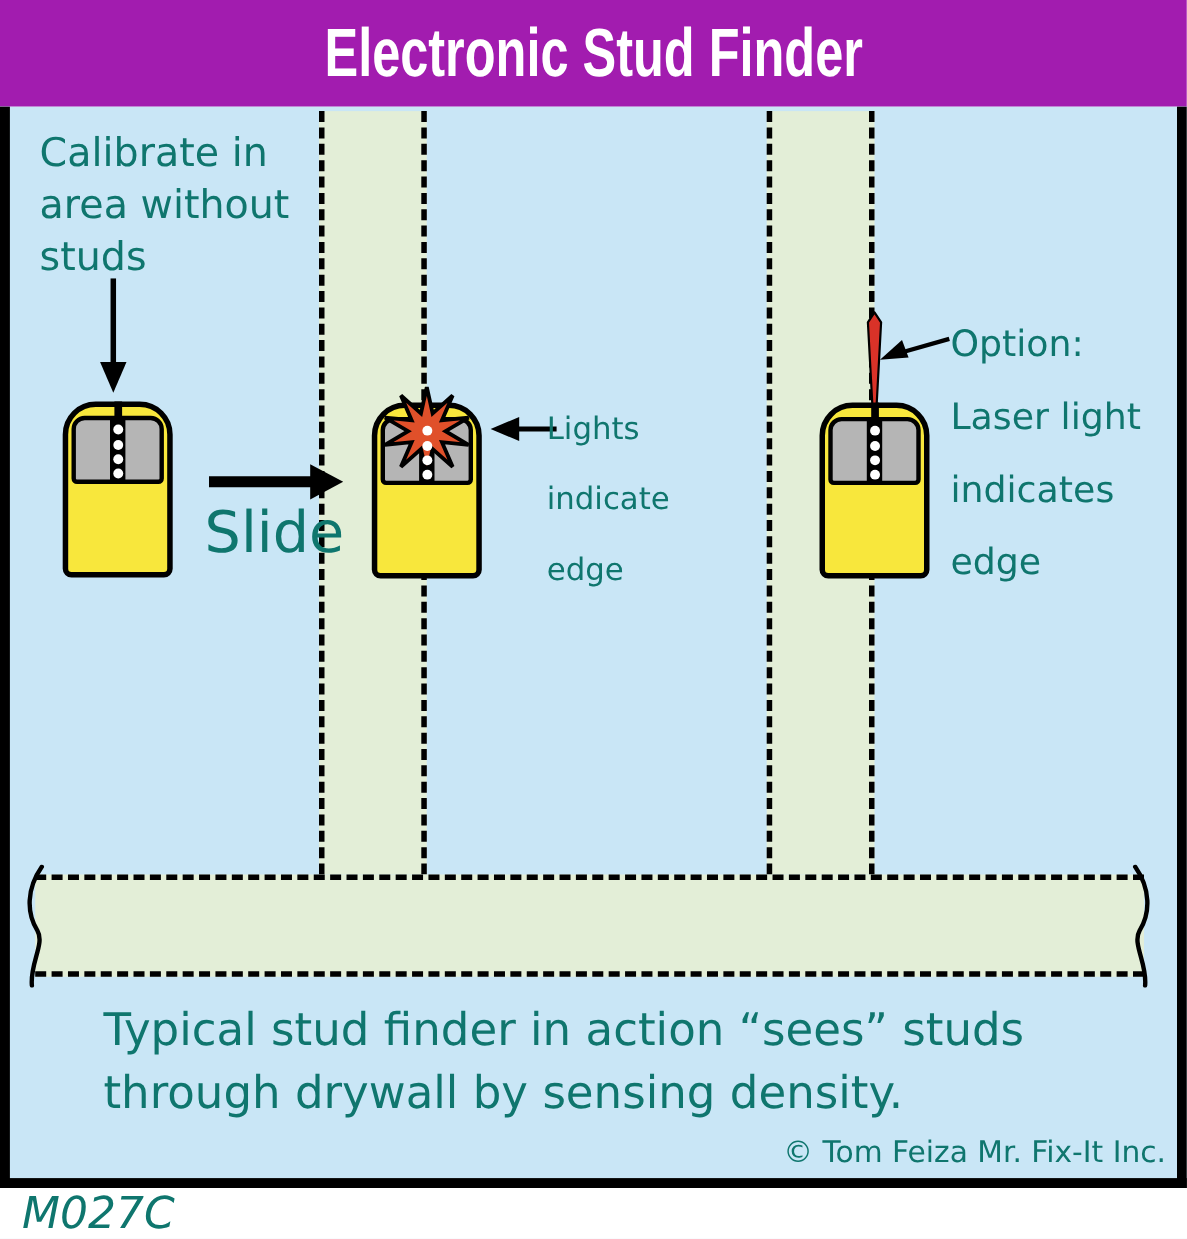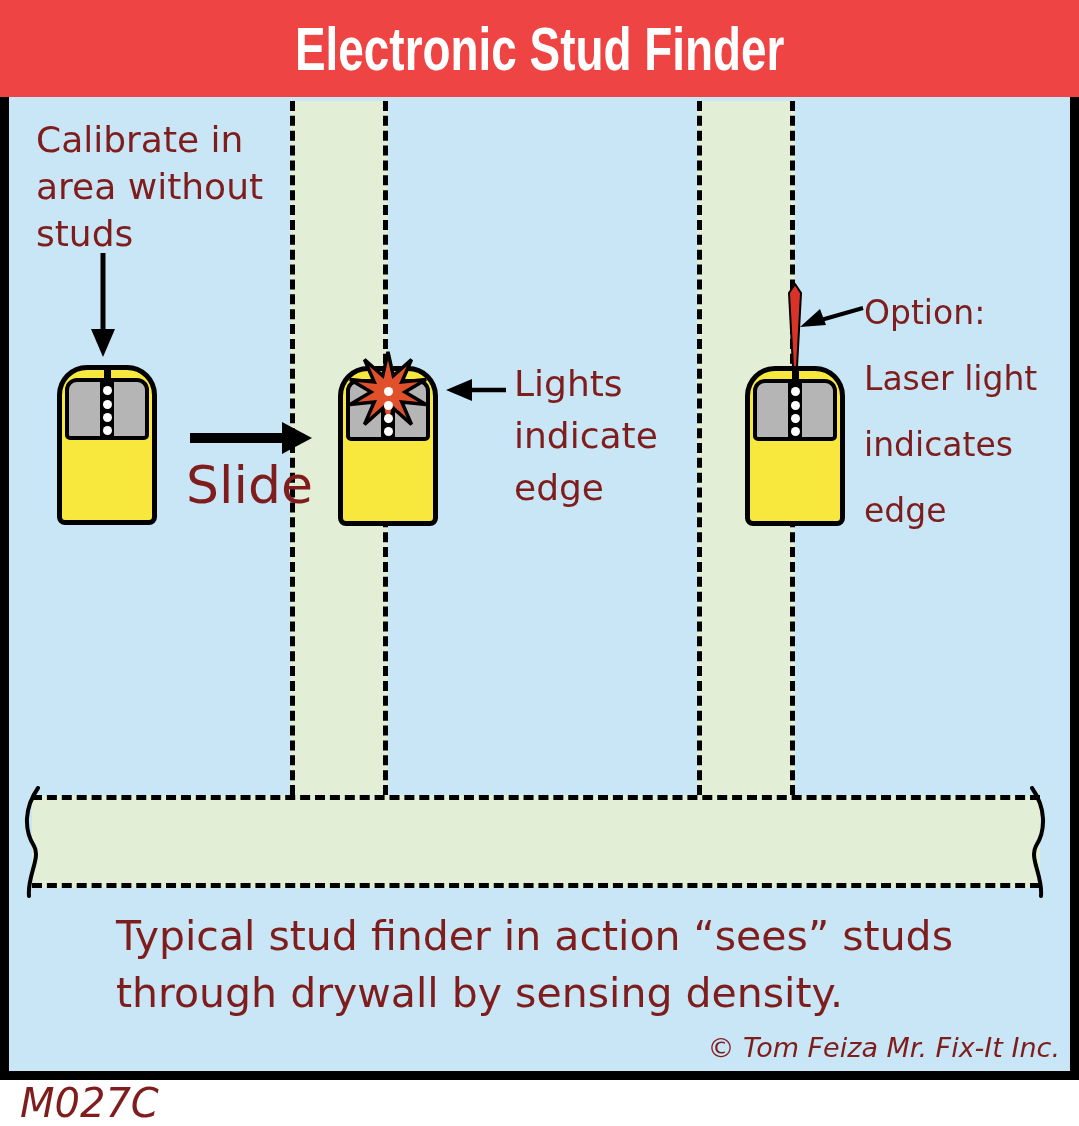--- a/index.html
+++ b/index.html
@@ -3,21 +3,21 @@
 <meta charset="utf-8">
 <style>
   html, body { margin:0; padding:0; background:#ffffff; }
   .figure {
     position:relative; width:1079px; height:1126px;
     background:#ffffff; overflow:hidden;
     font-family:"DejaVu Sans", sans-serif;
   }
   .title-bar {
     position:absolute; left:0; top:0; width:1079px; height:97px;
-    background:#ef4444; display:flex; align-items:center; justify-content:center;
+    background:#a21caf; display:flex; align-items:center; justify-content:center;
   }
   .title-text {
     color:#ffffff; font-weight:bold; font-size:62px;
     font-family:"Liberation Sans", sans-serif;
     transform:scaleX(0.74); white-space:nowrap;
   }
   .panel {
     position:absolute; left:0; top:97px; width:1079px; height:983px;
     background:#c9e6f6; border:9px solid #000; border-top:none;
     box-sizing:border-box;
@@ -60,29 +60,29 @@
   .starburst { position:absolute; left:0px; top:-24px; width:100px; height:100px; z-index:5; }
   .laser-beam { position:absolute; left:42px; top:-83px; width:16px; height:85px; z-index:5; }
 
   .arrow { position:absolute; }
   .arrow-down   { left:88px;  top:253px; width:30px;  height:105px; }
   .arrow-slide  { left:190px; top:419px; width:124px; height:38px; }
   .arrow-left   { left:444px; top:377px; width:64px;  height:26px; }
   .arrow-option { left:797px; top:300px; width:72px;  height:32px; }
 
   .hand {
-    position:absolute; color:#7f1d1d; white-space:pre-line;
+    position:absolute; color:#0f766e; white-space:pre-line;
     font-family:"DejaVu Sans", sans-serif;
   }
   .calibrate-label { left:36px;  top:116px; font-size:36px; line-height:47px; }
   .slide-label     { left:186px; top:455px; font-size:52px; }
-  .lights-label    { left:514px; top:358px; font-size:36px; line-height:52px; }
+  .lights-label    { left:497px; top:358px; font-size:28px; line-height:64px; }
   .option-label    { left:864px; top:280px; font-size:33px; line-height:66px; }
-  .caption         { left:116px;  top:908px; font-size:41px; line-height:57px; }
-  .copyright       { right:19px; top:1032px; font-size:27px;font-style:italic; }
+  .caption         { left:94px;  top:908px; font-size:41px; line-height:57px; }
+  .copyright       { right:19px; top:1032px; font-size:27px; }
   .figure-code     { left:20px;  top:1080px; font-size:40px; font-style:italic; }
 </style>
 </head>
 <body>
 
 <div class="figure">
 
   <div class="title-bar">
     <span class="title-text">Electronic Stud Finder</span>
   </div>

